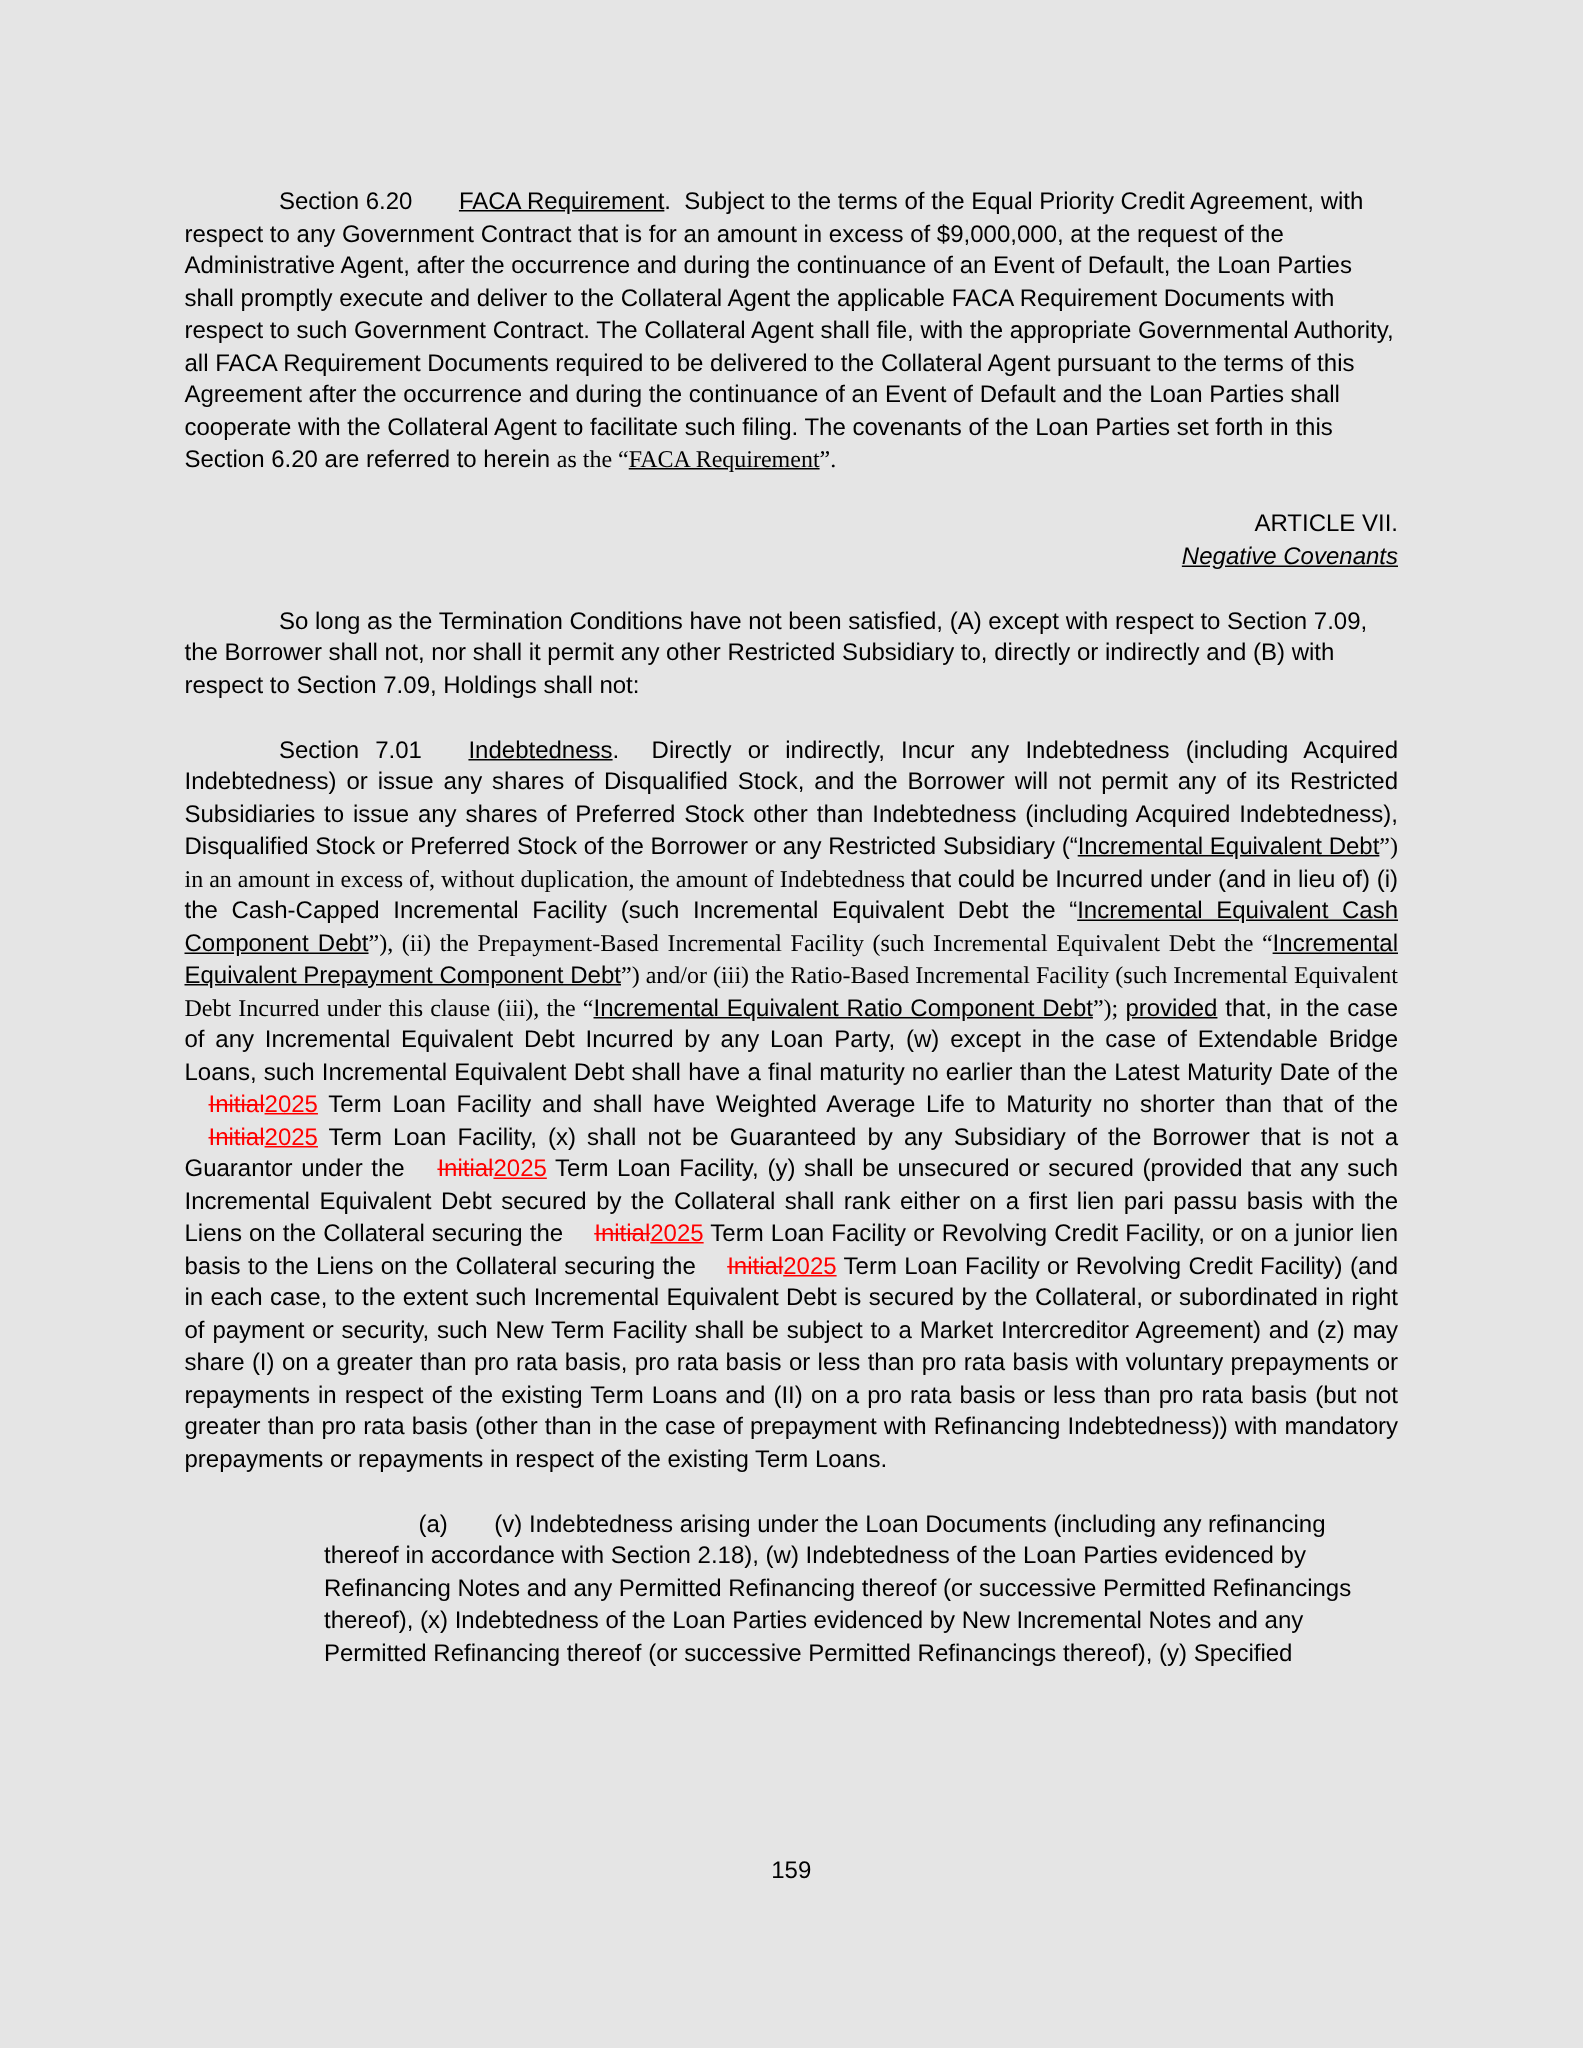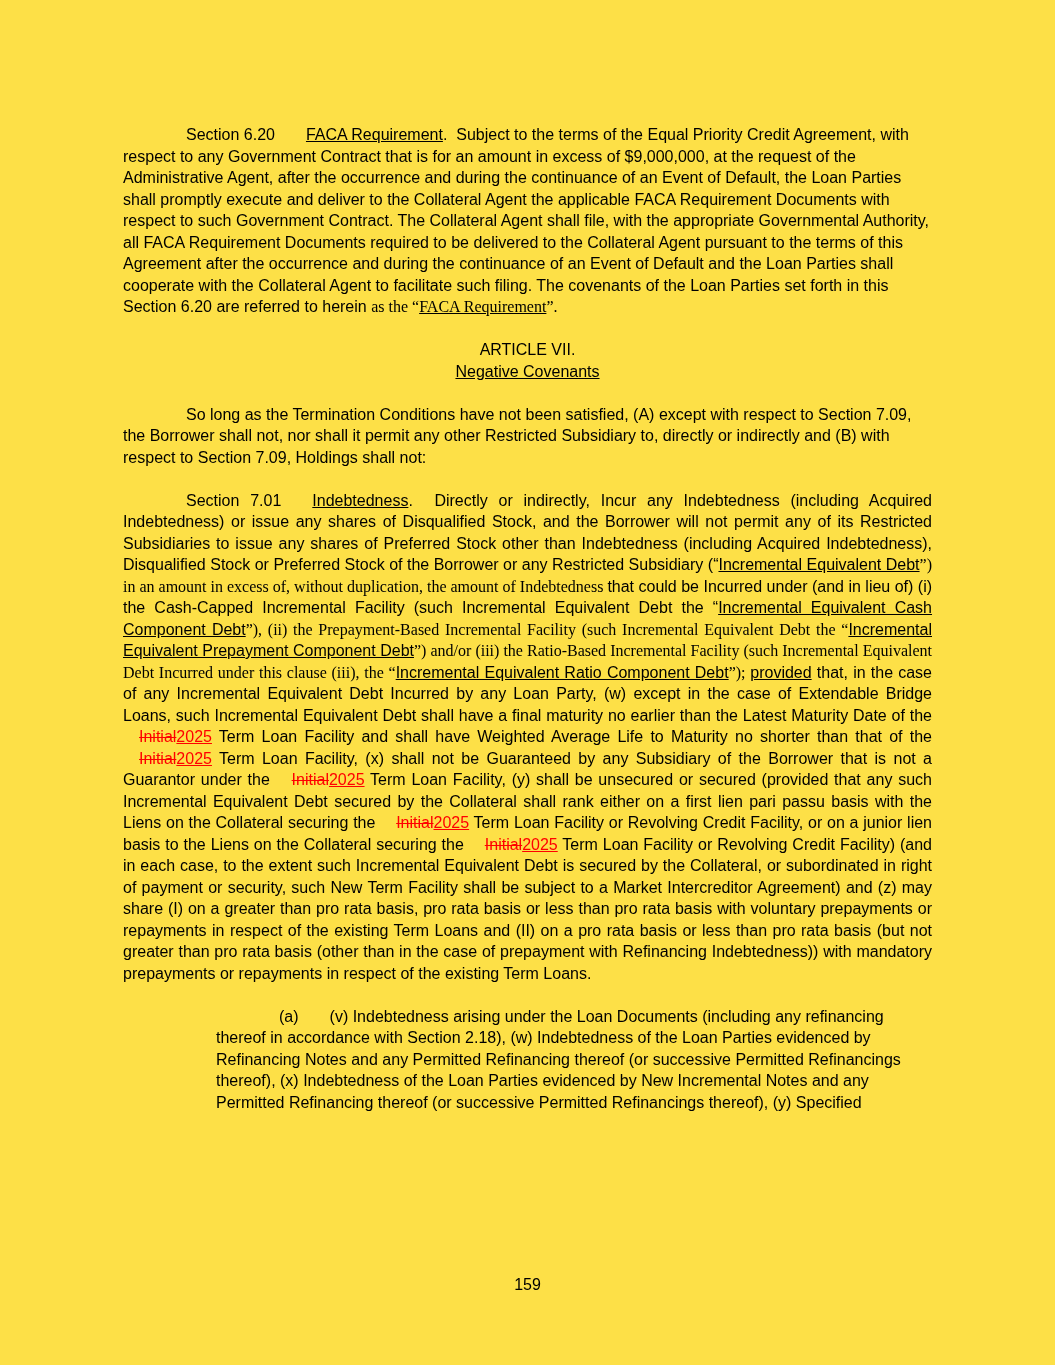--- a/index.html
+++ b/index.html
@@ -9,46 +9,46 @@
     height: 1365px;
     position: relative;
     font-family: "Liberation Sans", sans-serif;
     color: #000000;
   }
   .page {
     position: absolute;
     top: 0; left: 0;
     width: 1055px;
     height: 1365px;
-    background: #fde047;
+    background: #e5e5e5;
     overflow: hidden;
   }
   .doc-body {
     position: absolute;
     top: 124px;
     left: 123px;
     width: 809px;
     font-size: 16px;
     line-height: 21.5px;
     color: #000000;
   }
   p.block { margin: 0 0 21.5px 0; text-align: left; }
   p.block.justify { text-align: justify; }
-  p.block.center { text-align: center; margin-bottom: 0; text-indent: 0; }
-  p.block.gap-after { margin-bottom: 21.5px; }
+  p.block.center { text-align: right; margin-bottom: 0; text-indent: 0; }
+  p.block.gap-after { margin-bottom: 21.5px; font-style: italic; }
   p.block.indent { text-indent: 63px; }
   p.block.sub { margin-left: 93px; }
   .u { text-decoration: underline; }
   .serif { font-family: "Liberation Serif", serif; }
   .del { color: #ff0000; text-decoration: line-through; margin-left: 16px; }
   .ins { color: #ff0000; text-decoration: underline; }
   .tab { display: inline-block; width: 31px; }
   .page-footer {
     position: absolute;
-    top: 1274px;
+    top: 1237px;
     left: 0;
     width: 100%;
     text-align: center;
     font-size: 16px;
     line-height: 21.5px;
     color: #000000;
   }
 </style>
 </head>
 <body>

